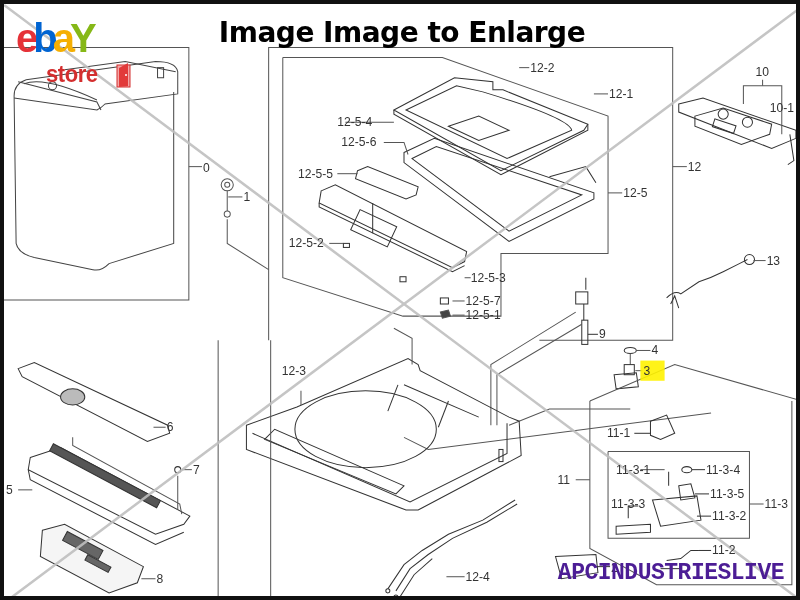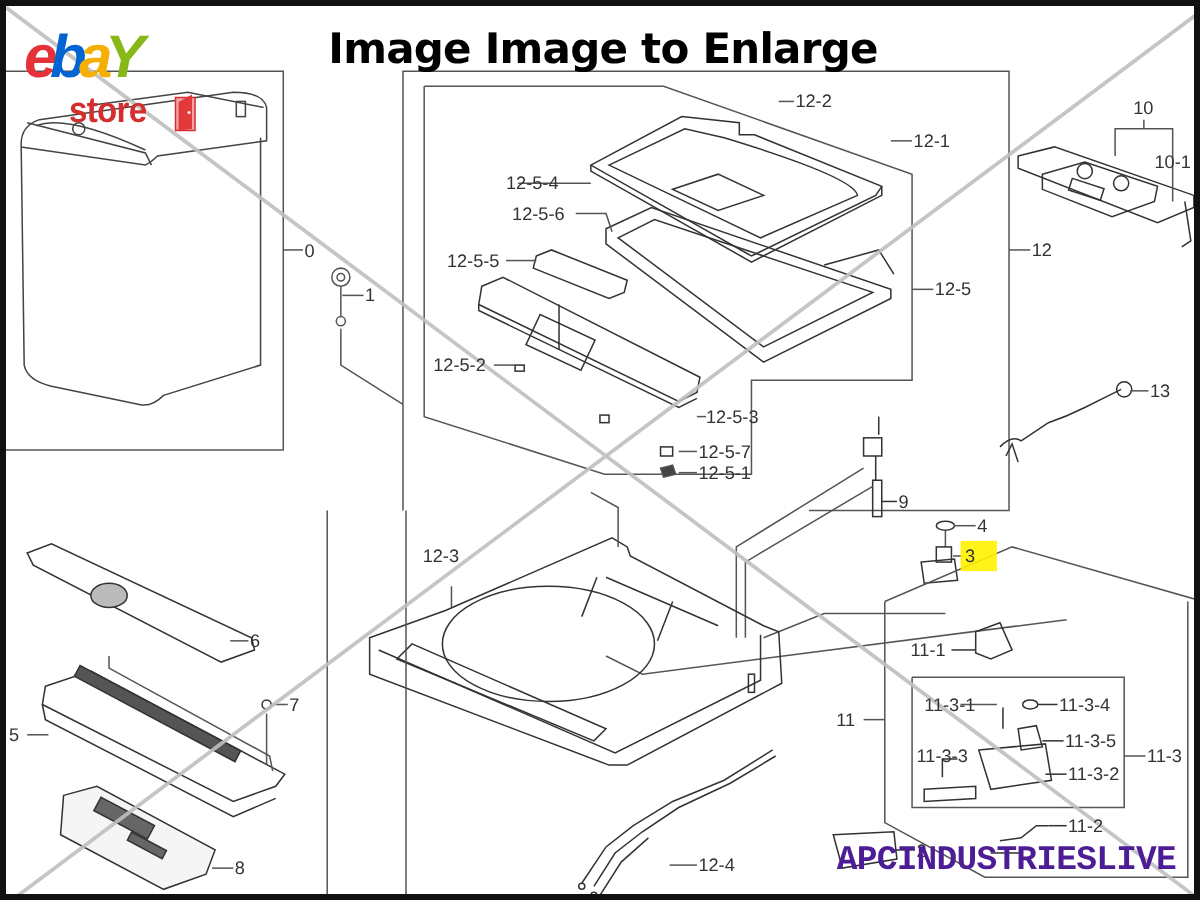--- a/index.html
+++ b/index.html
@@ -11,21 +11,21 @@
   #diagram { position:absolute; left:0; top:0; width:800px; height:600px; cursor:pointer; }
   .title {
     position:absolute; left:0; top:12px; width:800px; text-align:center;
     font-family:"DejaVu Sans", sans-serif; font-weight:bold; font-size:28px; color:#000;
     letter-spacing:-0.5px; pointer-events:none;
   }
   .title span { display:inline-block; transform:translateX(-2px); }
   .lbl { font-family:"Liberation Sans", sans-serif; font-size:12px; fill:#333; }
   .logo { position:absolute; left:8px; top:12px; width:130px; height:80px; cursor:pointer; }
   .ebay { position:absolute; left:4px; top:2px; font-family:"Liberation Sans", sans-serif;
-    font-weight:bold; font-size:40px; letter-spacing:-5px; line-height:40px;font-style:italic; }
+    font-weight:bold; font-size:40px; letter-spacing:-5px; line-height:40px; }
   .ebay .e { color:#e53238; } .ebay .b { color:#0064d2; } .ebay .a { color:#f5af02; } .ebay .y { color:#86b817; }
   .store { position:absolute; left:34px; top:44px; font-family:"Liberation Sans", sans-serif;
     font-weight:bold; font-size:24px; color:#d42e2e; letter-spacing:-0.5px; transform:scaleX(0.92); transform-origin:left; }
   .door { position:absolute; left:104px; top:44px; width:16px; height:28px; }
   .watermark {
     position:absolute; right:12px; bottom:10px; font-family:Liberation Mono, monospace;
     font-weight:bold; font-size:23px; color:#4c1d95; letter-spacing:-0.5px; pointer-events:none;
   }
 </style>
 </head>

